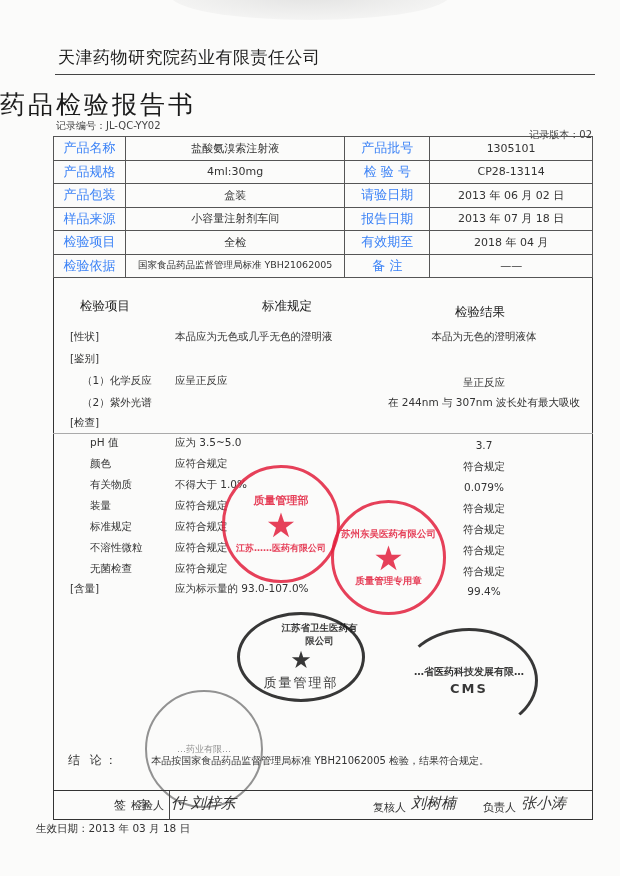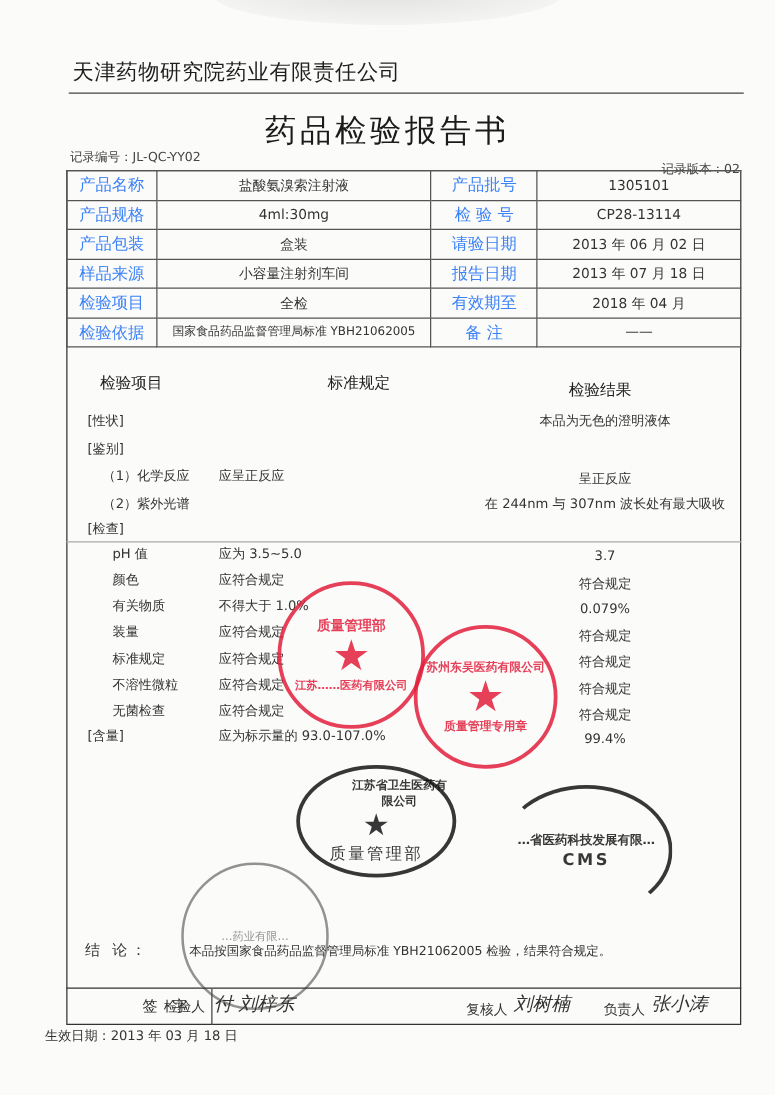--- a/index.html
+++ b/index.html
@@ -12,21 +12,21 @@
   .company {
     position: absolute; left: 58px; top: 46px;
     font-size: 17px; letter-spacing: 0.5px; color: #1e1e1e;
     font-family: "DejaVu Sans", sans-serif;
   }
   .rule {
     position: absolute; left: 55px; top: 74px; width: 540px; height: 0;
     border-top: 1.5px solid #444;
   }
   .title {
-    position: absolute; left: 0; width: 620px; top: 88px; text-align: center;
+    position: absolute; left: 0; width: 620px; top: 88px; 
     font-size: 25px; letter-spacing: 3px; color: #1b1b1b;
     font-family: "DejaVu Sans", sans-serif;
   }
   .record-no {
     position: absolute; left: 56px; top: 119px; font-size: 10px; color: #444;
     font-family: "DejaVu Sans", sans-serif;
   }
   .record-ver {
     position: absolute; right: 28px; top: 128px; font-size: 10px; color: #444;
     font-family: "DejaVu Sans", sans-serif;
@@ -166,20 +166,21 @@
   </tr>
 </tbody>
   </table>
 
 <div class="col-head" style="left:80px;">检验项目</div>
 <div class="col-head" style="left:262px;">标准规定</div>
 <div class="col-head" style="left:455px; top:304px;">检验结果</div>
 
 <div class="row" style="top:330px;">
   <span class="c1">[性状]</span>
+  <span class="c2">本品应为无色或几乎无色的澄明液</span>
   <span class="c3">本品为无色的澄明液体</span>
 </div>
 <div class="row" style="top:352px;">
   <span class="c1">[鉴别]</span>
 </div>
 <div class="row" style="top:374px;">
   <span class="c1 indent">（1）化学反应</span>
   <span class="c2">应呈正反应</span>
   <span class="c3" style="top:2px;">呈正反应</span>
 </div>

